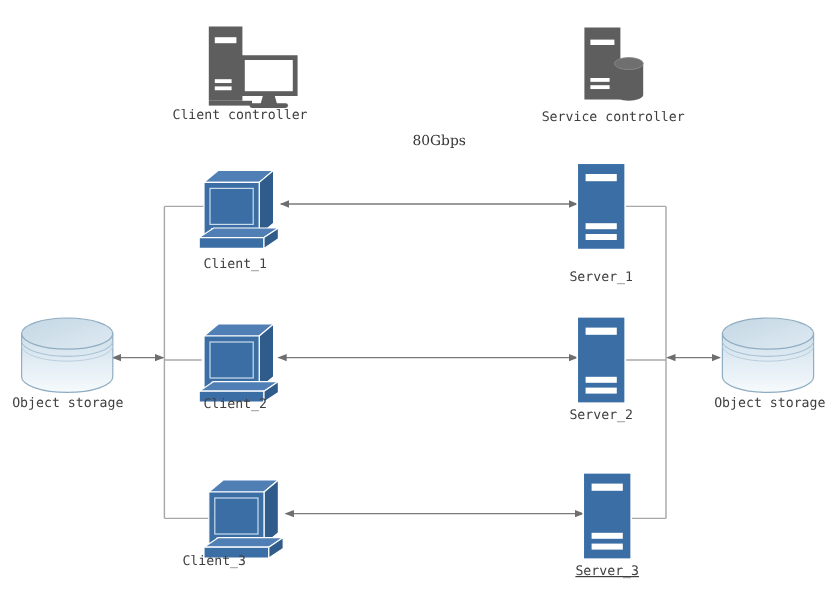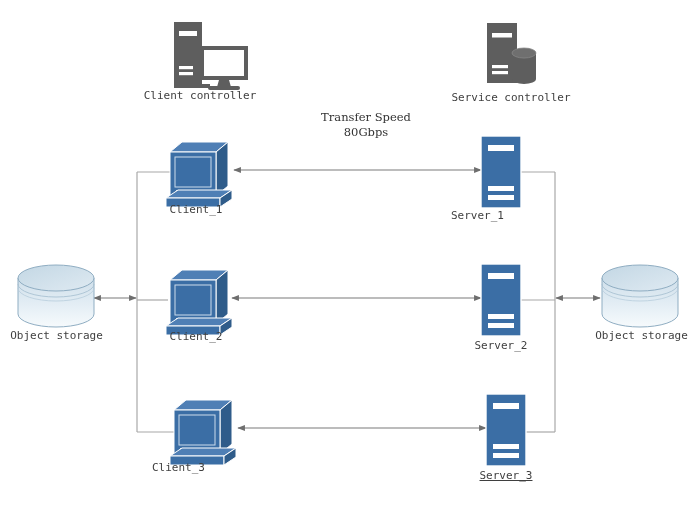--- a/index.html
+++ b/index.html
@@ -201,26 +201,25 @@
     <path d="M 0 18 A 38 13 0 0 0 76 18" fill="none" stroke="#a9c2d3" stroke-width="0.9"></path>
     <path d="M 0 22 A 38 13 0 0 0 76 22" fill="none" stroke="#b8cddc" stroke-width="0.8"></path>
   </g>
 </svg>
 
 <div class="node-label" style="left:0; top:89px; width:400px; ">Client controller</div>
 
 <div class="node-label" style="left:361px; top:91px; width:300px; ">Service controller</div>
 
 <div class="speed-label" style="left:266px; top:110px; width:200px;">
-  <div>Transfer Speed</div>
   <div>80Gbps</div>
 </div>
 
-<div class="node-label" style="left:146px; top:203px; width:100px; text-align:center;">Client_1</div>
+<div class="node-label" style="left:146px; top:213px; width:100px; text-align:center;">Client_1</div>
 <div class="node-label" style="left:146px; top:330px; width:100px; text-align:center;">Client_2</div>
 <div class="node-label" style="left:152px; top:461px; width:100px; text-align:left;">Client_3</div>
 
-<div class="node-label" style="left:451px; top:209px; width:100px; text-align:left;">Server_1</div>
+<div class="node-label" style="left:451px; top:224px; width:100px; text-align:center;">Server_1</div>
 <div class="node-label" style="left:451px; top:339px; width:100px; text-align:center;">Server_2</div>
 <div class="node-label" style="left:456px; top:469px; width:100px; text-align:center;text-decoration:underline;">Server_3</div>
 
 <div class="node-label" style="left:0px; top:329px; width:113px; text-align:center;">Object storage</div>
 <div class="node-label" style="left:585px; top:329px; width:113px; text-align:center;">Object storage</div>
 
 </body></html>

